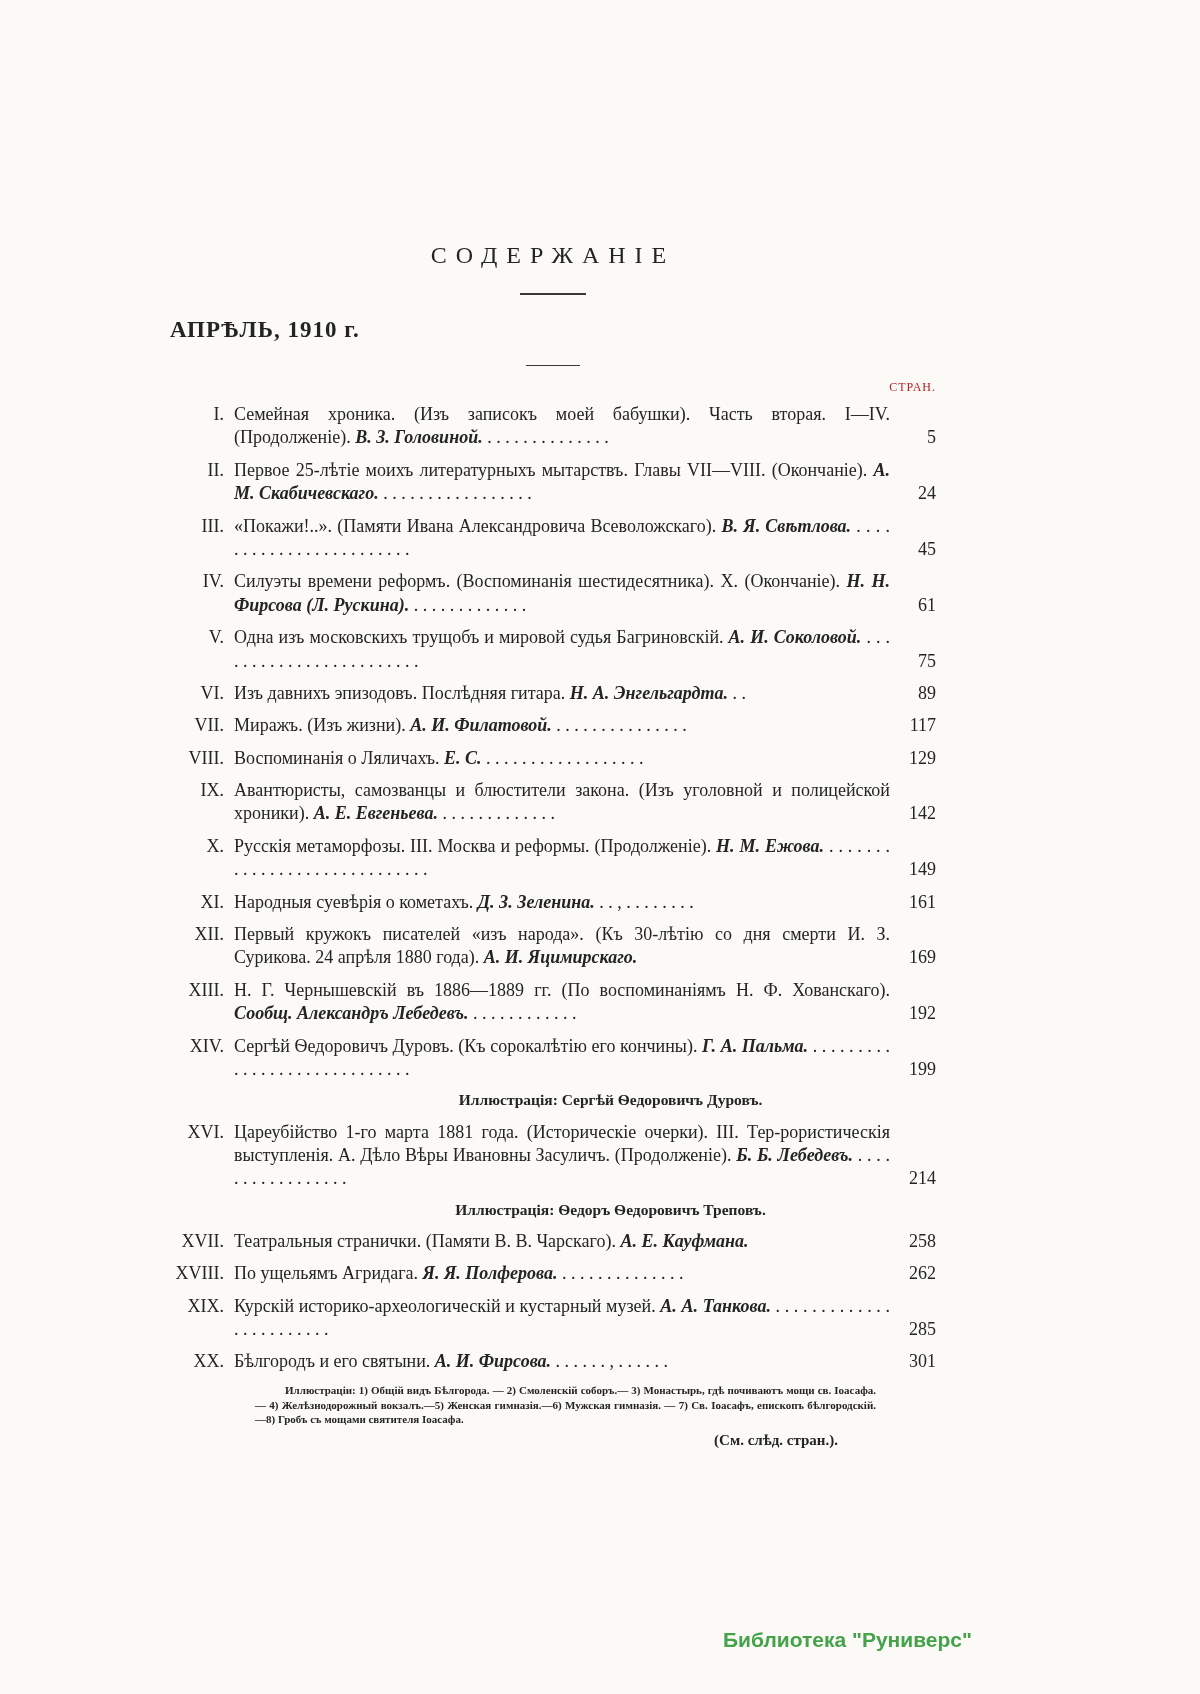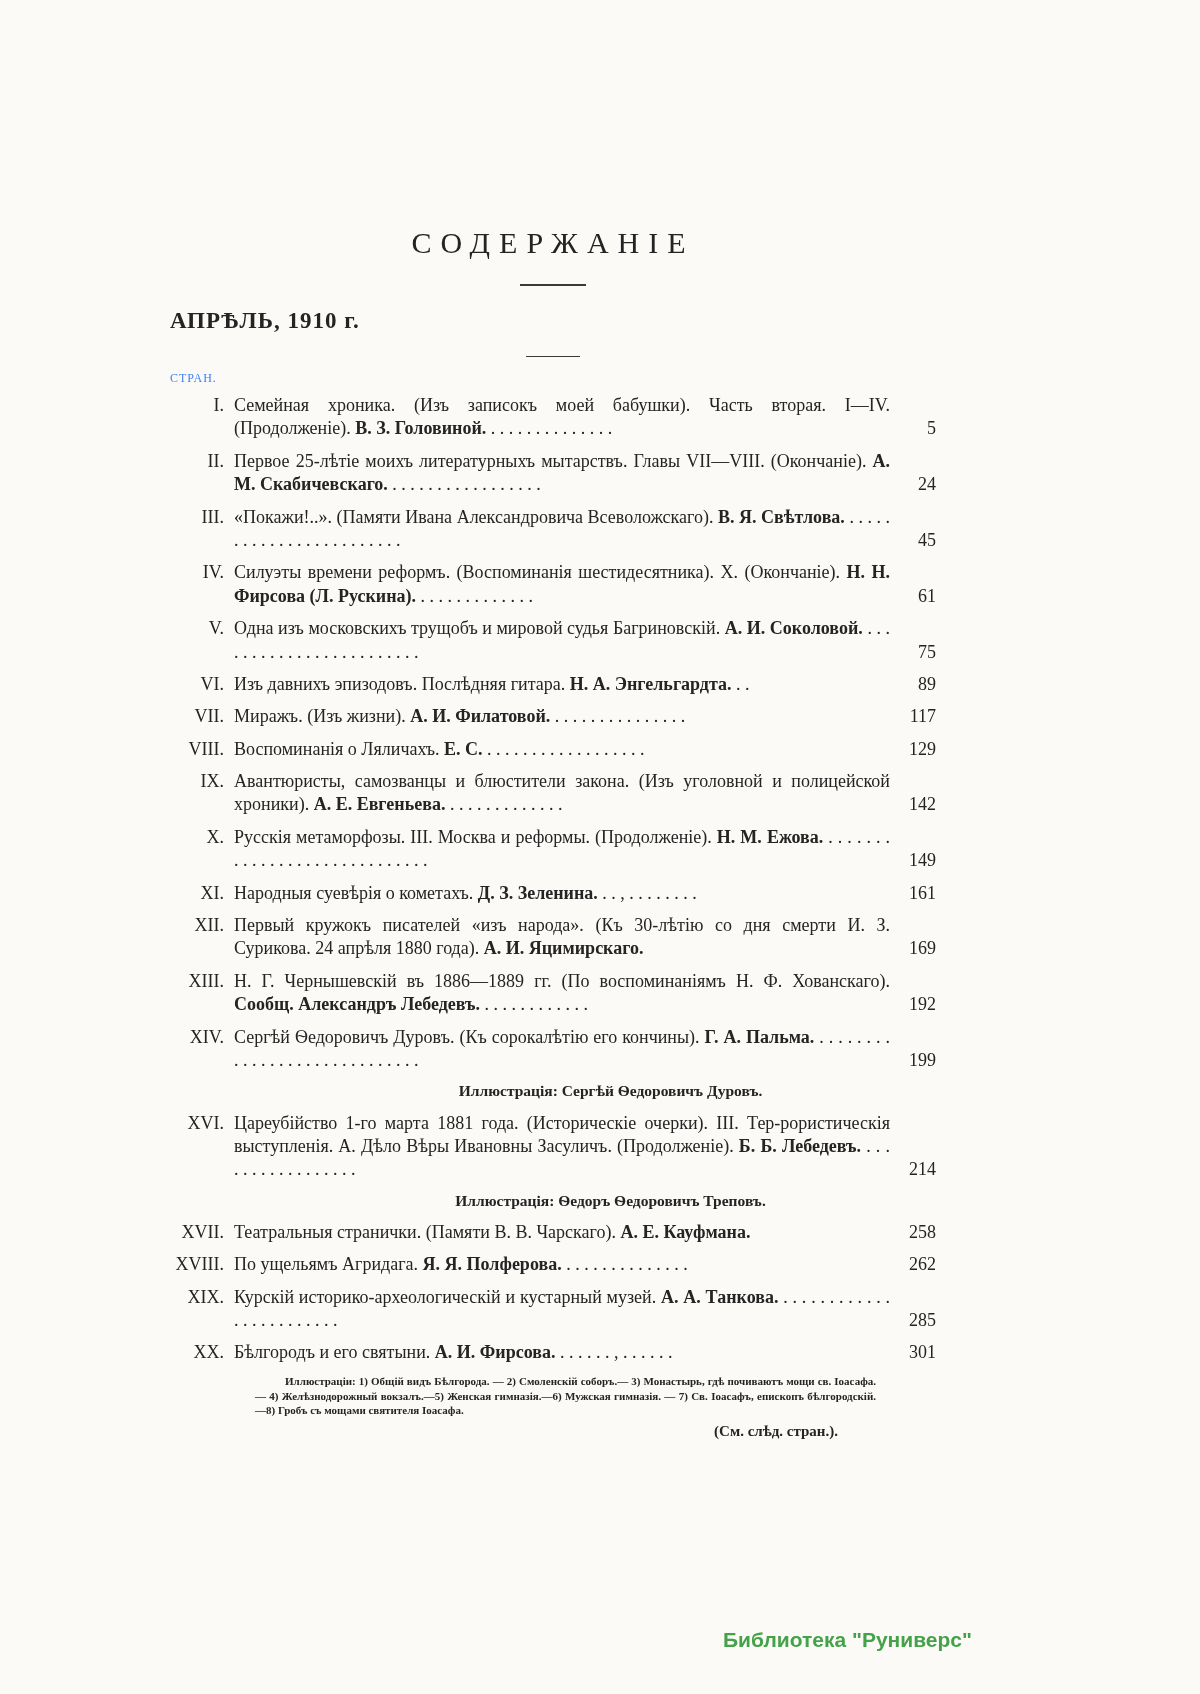--- a/index.html
+++ b/index.html
@@ -14,63 +14,64 @@
     width: 1200px; height: 1694px;
     background: #fbfaf7;
     overflow: hidden;
   }
   .content {
     position: absolute;
     left: 170px; top: 226px;
     width: 766px;
   }
   .title {
-    font-size: 30px;
+    font-size: 24px;
     font-weight: 400;
     letter-spacing: 9px;
     text-align: center;
-    margin: 0;
+    margin: 16px;
   }
   .rule {
     width: 66px; height: 2px;
     background: #3a3a3a;
     margin: 24px auto 0 auto;
   }
   .subtitle {
     font-size: 23px;
     font-weight: 700;
     letter-spacing: 1px;
     text-align: left;
     margin: 22px 0 0 0;
   }
   .rule2 { width: 54px; height: 1px; margin-top: 22px; }
   .page-col-label {
+    text-align: right;
     font-size: 12px;
     letter-spacing: 1px;
-    color: #3b82f6;
+    color: #b91c1c;
     margin: 14px 0 8px 0;
   }
   .toc { font-size: 18px; line-height: 1.3; }
   .entry-row {
     display: flex;
     margin-bottom: 9px;
   }
   .numeral {
     flex: none;
     width: 54px;
     padding-right: 10px;
     text-align: right;
     align-self: flex-start;
   }
   .text {
     flex: 1 1 auto;
     text-align: justify;
     min-width: 0;
   }
-  .bold { font-weight: 700; }
+  .bold { font-weight: 700; font-style: italic; }
   .dots { white-space: normal; }
   .pagenum {
     flex: none;
     width: 46px;
     text-align: right;
     align-self: flex-end;
   }
   .illustration {
     font-size: 15.5px;
     font-weight: 700;

